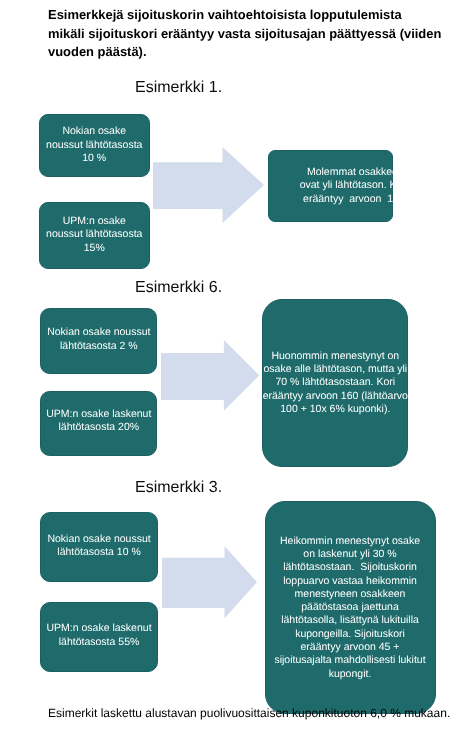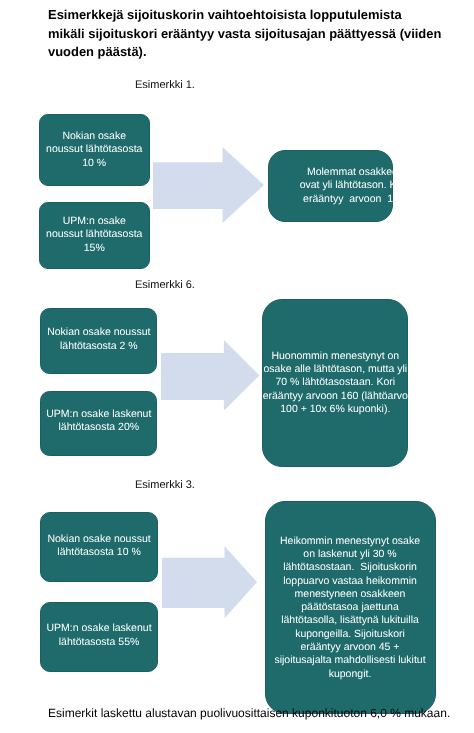--- a/index.html
+++ b/index.html
@@ -1,50 +1,50 @@
 <!DOCTYPE html>
 <html><head>
 <meta charset="utf-8">
 <style>
   html,body{margin:0;padding:0;}
   body{width:474px;height:733px;background:#ffffff;
        font-family:"Liberation Sans",sans-serif;position:relative;overflow:hidden;-webkit-font-smoothing:antialiased;text-rendering:geometricPrecision;}
   .abs{position:absolute;}
   #title{left:48px;top:6.1px;width:440px;font-size:12.95px;font-weight:bold;color:#000;white-space:pre;
          line-height:18.6px;}
-  .ex-label{font-size:11px;color:#0d0d0d;white-space:nowrap;}
+  .ex-label{font-size:16px;color:#0d0d0d;white-space:nowrap;}
   .box{background:#1f6b6b;border:0.5px solid #1b5f63;border-radius:10px;box-sizing:border-box;color:#ffffff;
        display:flex;align-items:center;justify-content:center;text-align:center;
        font-size:10.5px;line-height:13.3px;}
   .box .lines{display:block;white-space:pre;}
   .arrow{position:absolute;}
   #footer{left:48px;top:706px;font-size:12px;color:#111;white-space:nowrap;}
 </style>
 </head>
 <body>
 
 <div class="abs" id="title" style="color: rgb(0, 0, 0);">Esimerkkejä sijoituskorin vaihtoehtoisista lopputulemista
 mikäli sijoituskori erääntyy vasta sijoitusajan päättyessä (viiden
 vuoden päästä).</div>
 
 <div class="abs ex-label" style="left:135px;top:79px">Esimerkki 1.</div>
-<div class="abs box" style="left: 38.5px; top: 114.3px; width: 111.5px; height: 72px; border-radius: 9px; background-color: rgb(31, 107, 107); color: rgb(255, 255, 255);">
+<div class="abs box" style="left: 38.5px; top: 114.3px; width: 111.5px; height: 63px; border-radius: 9px; background-color: rgb(31, 107, 107); color: rgb(255, 255, 255);">
     <span class="lines" style="position:relative;top:-0.4px">Nokian osake
 noussut lähtötasosta
 10 %</span>
   </div>
 <div class="abs box" style="left: 38.5px; top: 202.4px; width: 111.5px; height: 67.1px; border-radius: 9px; background-color: rgb(31, 107, 107); color: rgb(255, 255, 255);">
     <span class="lines" style="position:relative;top:-0.8px">UPM:n osake
 noussut lähtötasosta
 15%</span>
   </div>
 <svg class="arrow" style="left:153px;top:147px;width:111px;height:76px" viewBox="0 0 111 76">
   <path d="M0,15.3 L69.5,15.3 L69.5,0 L111,38 L69.5,76 L69.5,61.9 L0,61.9 Z" fill="#d3dcec"></path>
 </svg>
-<div class="abs box" style="left: 267.5px; top: 150.2px; width: 125.8px; height: 71.5px; border-radius: 17px; background-color: rgb(31, 107, 107); color: rgb(255, 255, 255); padding-left: 47px;">
+<div class="abs box" style="left: 267.5px; top: 150.2px; width: 125.8px; height: 71.5px; border-radius: 7px; background-color: rgb(31, 107, 107); color: rgb(255, 255, 255); padding-left: 47px;">
     <span class="lines" style="position:relative;top:0.0px">Molemmat osakkeet
 ovat yli lähtötason. Kori
 erääntyy  arvoon  160</span>
   </div>
 
 <div class="abs ex-label" style="left:135px;top:279px">Esimerkki 6.</div>
 <div class="abs box" style="left: 40.3px; top: 308.4px; width: 117px; height: 65.2px; border-radius: 9.5px; background-color: rgb(31, 107, 107); color: rgb(255, 255, 255);">
     <span class="lines" style="position:relative;top:-1.4px">Nokian osake noussut
 lähtötasosta 2 %</span>
   </div>

